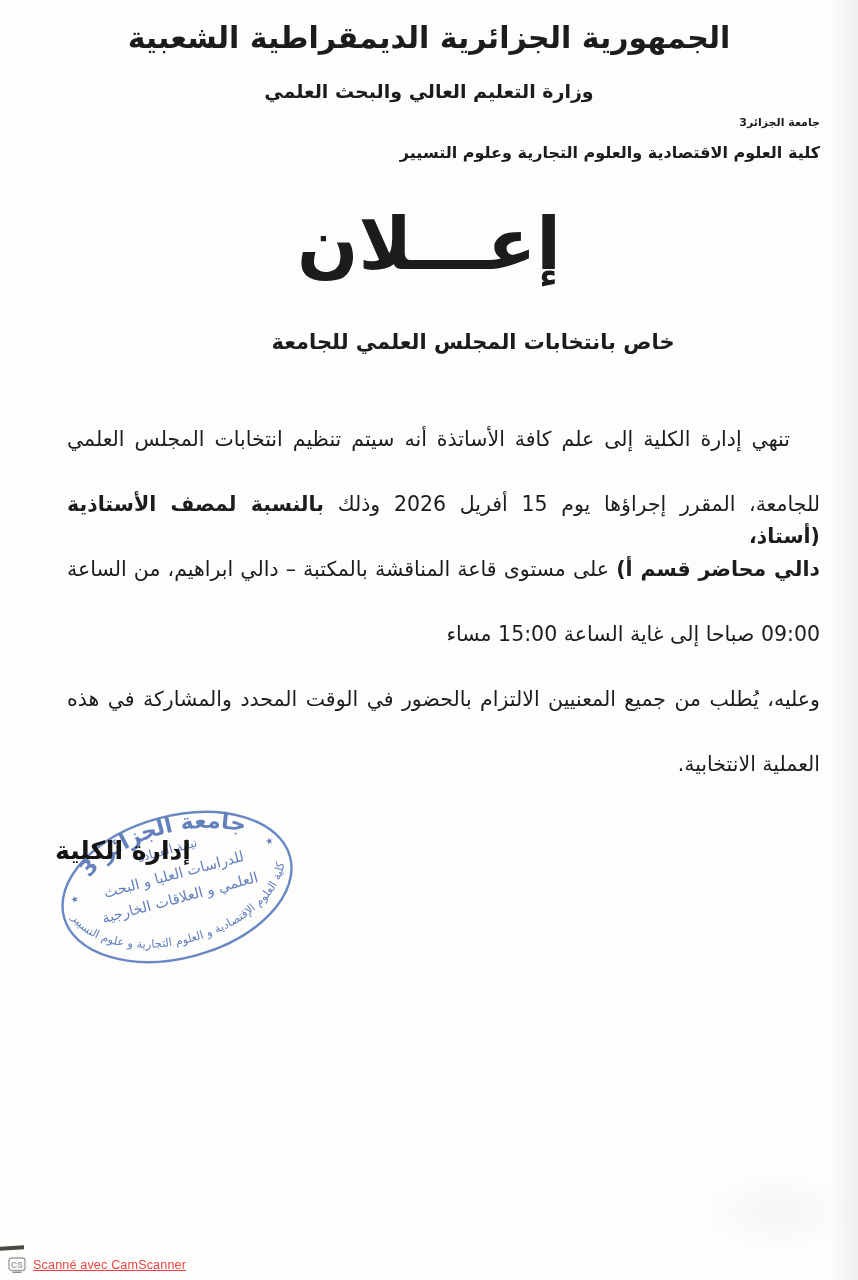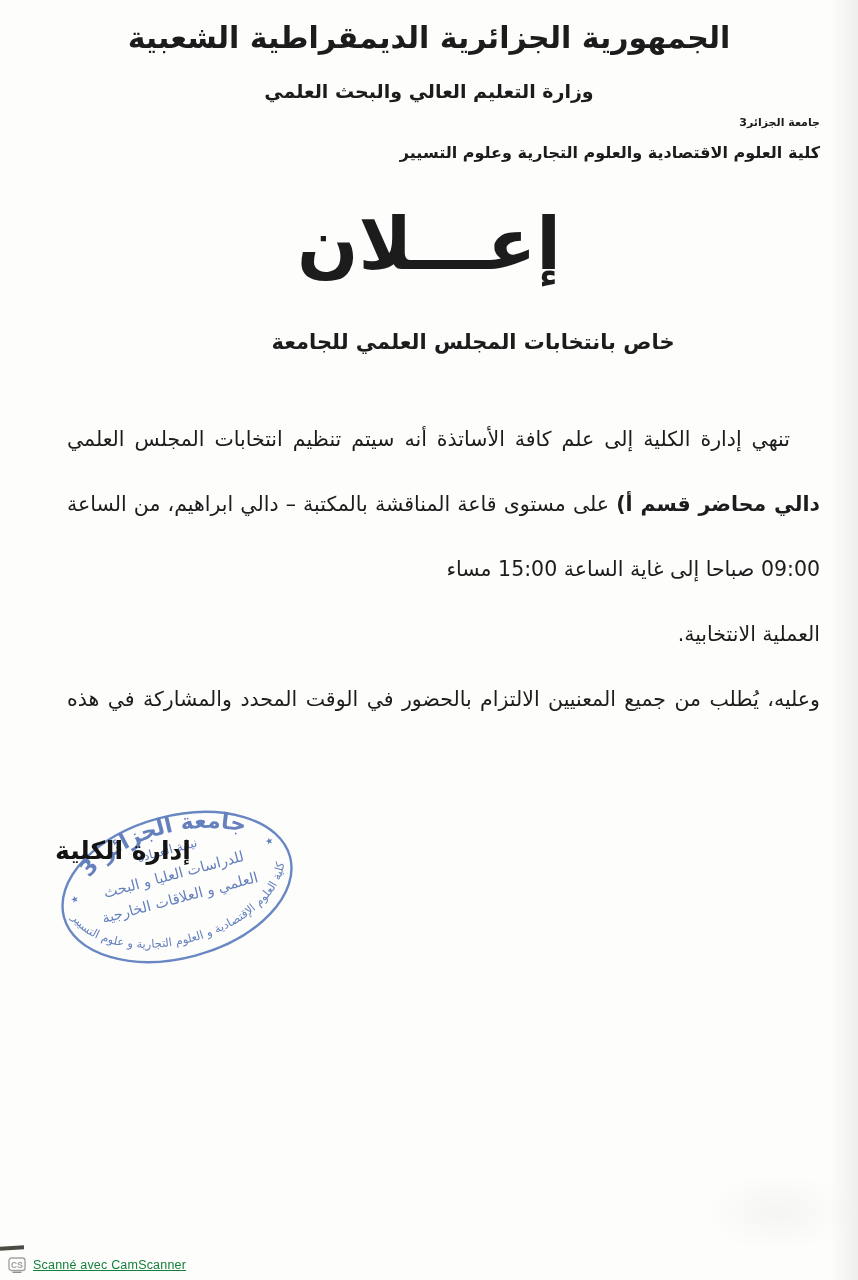--- a/index.html
+++ b/index.html
@@ -29,21 +29,21 @@
 
   .stamp-wrap{position:absolute;left:45px;top:791px;width:264px;height:192px;}
   .stamp-wrap svg{width:100%;height:100%;}
   .stamp-overlay{
     position:absolute;left:55px;top:820px;z-index:3;
     font-size:25px;font-weight:700;color:#141414;direction:rtl;margin-top:16px;
   }
 
   .watermark{
     position:absolute;left:8px;top:1257px;display:flex;align-items:center;gap:6px;
-    font-family:"Liberation Sans",sans-serif;color:#15803d;
+    font-family:"Liberation Sans",sans-serif;color:#ef4444;
   }
   .wm-text{font-size:12.5px;letter-spacing:.2px;text-decoration:underline;}
 
   .edge-shadow-right{
     position:absolute;top:0;right:0;width:28px;height:100%;z-index:5;pointer-events:none;
     background:linear-gradient(to left, rgba(110,110,110,.10), rgba(110,110,110,0));
   }
   .bottom-blot{
     position:absolute;right:6px;bottom:28px;width:150px;height:80px;z-index:1;pointer-events:none;
     background:radial-gradient(ellipse at center, rgba(140,140,140,.07), rgba(140,140,140,0) 70%);
@@ -62,24 +62,25 @@
 <div class="org-block">
   <div class="university-line">جامعة الجزائر3</div>
   <div class="faculty-line">كلية العلوم الاقتصادية والعلوم التجارية وعلوم التسيير</div>
 </div>
 
 <div class="center rtl doc-title">إعـــلان</div>
 <div class="center rtl doc-subtitle">خاص بانتخابات المجلس العلمي للجامعة</div>
 
 <div class="body-text">
     <div class="body-line just indent" dir="rtl"><span>تنهي إدارة الكلية إلى علم كافة الأساتذة أنه سيتم تنظيم انتخابات المجلس العلمي</span></div>
+    <div class="body-line just" dir="rtl"><span>للجامعة، المقرر إجراؤها يوم 15 أفريل 2026 وذلك </span><span style="font-weight: 700;">بالنسبة لمصف الأستاذية (أستاذ،</span></div>
     <div class="body-line just" dir="rtl"><span style="font-weight: 700;">دالي محاضر قسم أ)</span><span> على مستوى قاعة المناقشة بالمكتبة – دالي ابراهيم، من الساعة</span></div>
     <div class="body-line" dir="rtl"><span>09:00 صباحا إلى غاية الساعة 15:00 مساء</span></div>
+    <div class="body-line just" dir="rtl"><span>وعليه، يُطلب من جميع المعنيين الالتزام بالحضور في الوقت المحدد والمشاركة في هذه</span></div>
     <div class="body-line" dir="rtl"><span>العملية الانتخابية.</span></div>
-    <div class="body-line just" dir="rtl"><span>وعليه، يُطلب من جميع المعنيين الالتزام بالحضور في الوقت المحدد والمشاركة في هذه</span></div>
   </div>
 
 <div class="stamp-wrap">
   <svg viewBox="0 0 264 192">
     <g transform="rotate(-15 132 96)" fill="#4f6fb5" opacity="0.88">
       <ellipse cx="132" cy="96" rx="117" ry="71" fill="none" stroke="#5577bb" stroke-width="2.4"></ellipse>
       <path id="arcTop" d="M 28 94 A 106 61 0 0 1 236 88" fill="none"></path>
       <path id="arcBottom" d="M 22 98 A 112 66 0 0 0 242 100" fill="none"></path>
       <text font-size="22" font-weight="700">
         <textPath href="#arcTop" startOffset="50%" text-anchor="middle">جامعة الجزائر 3</textPath>

